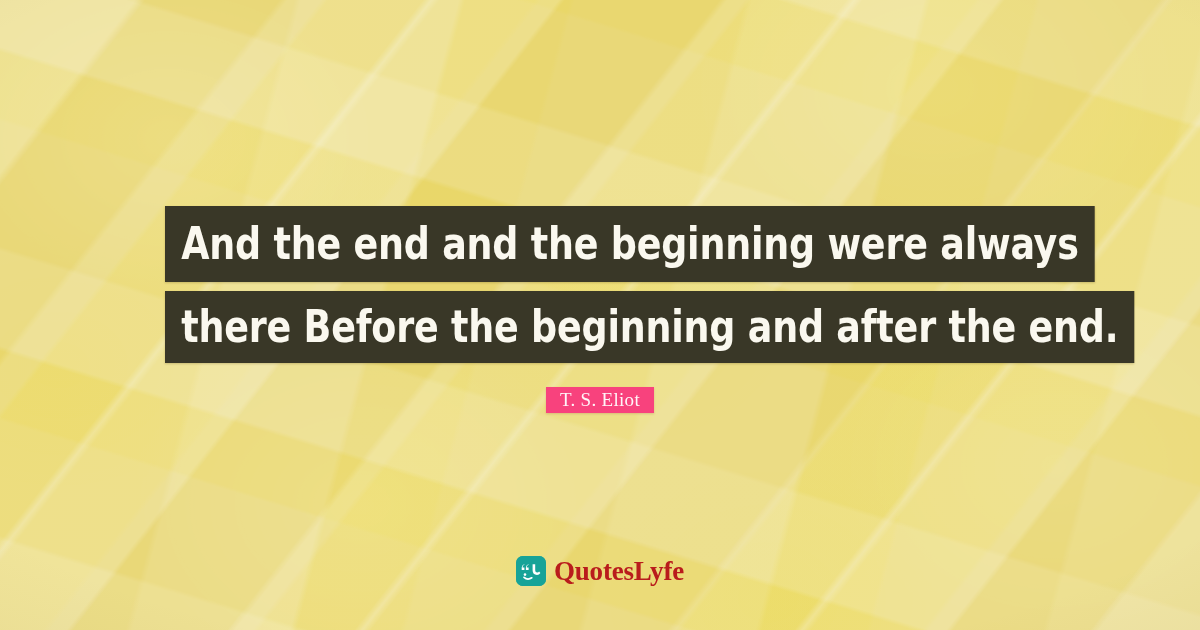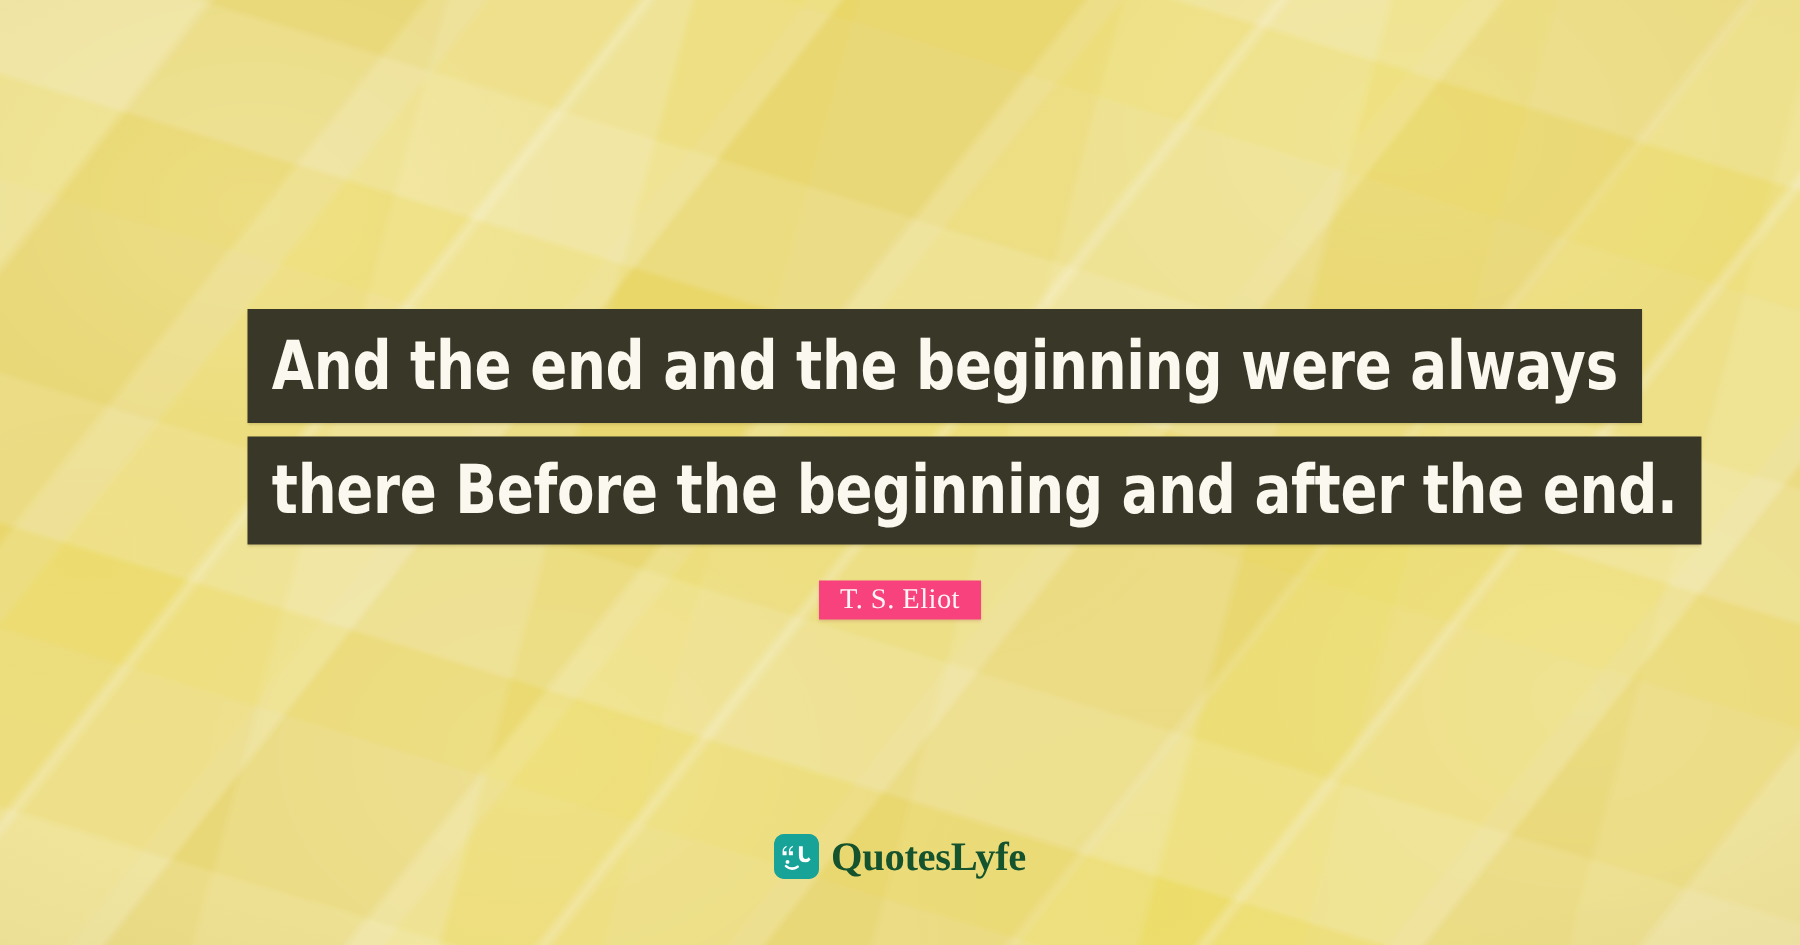--- a/index.html
+++ b/index.html
@@ -125,21 +125,21 @@
     border-radius: 7px;
     background: #17a398;
     display: block;
     flex: 0 0 auto;
   }
   #brand-name {
     font-family: "Liberation Serif", "DejaVu Serif", serif;
     font-weight: bold;
     font-size: 27px;
     line-height: 30px;
-    color: #14532d;
+    color: #b91c1c;
     letter-spacing: -0.2px;
   }
 </style>
 </head>
 <body>
 
 <div id="poster">
 
   <div class="tex tex-a"></div>
   <div class="tex tex-b"></div>

